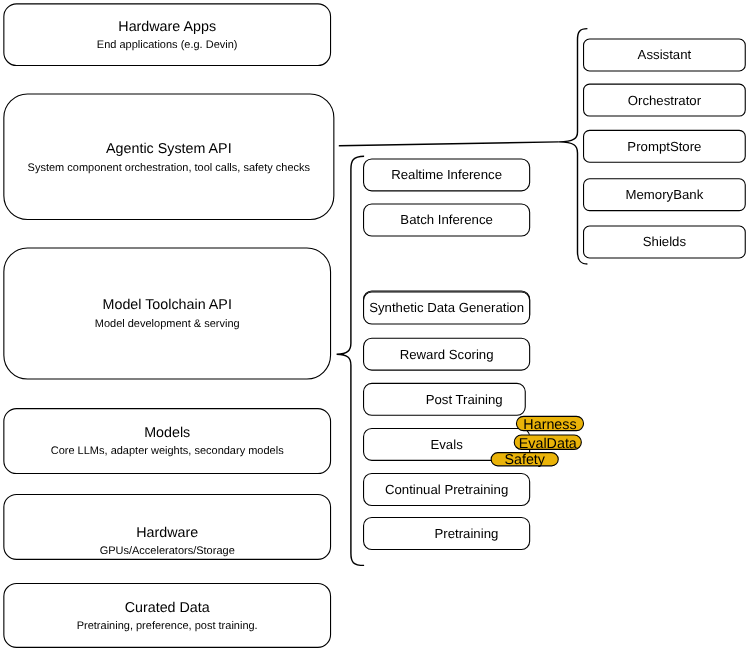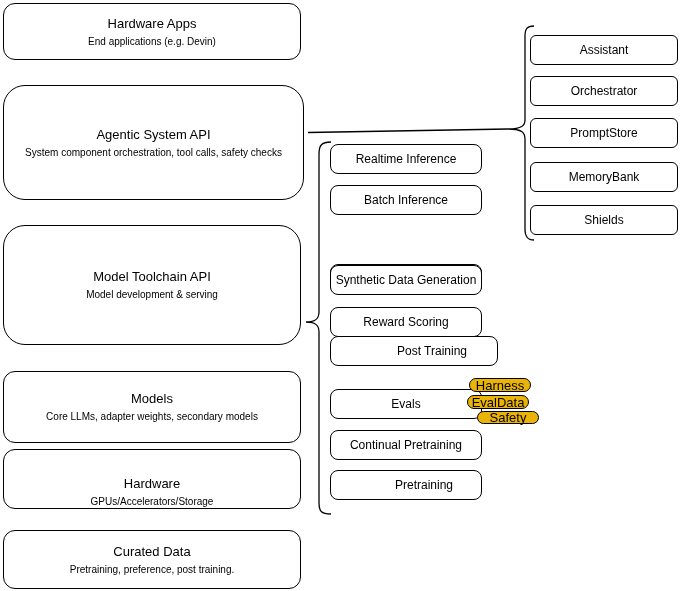--- a/index.html
+++ b/index.html
@@ -78,48 +78,48 @@
   <div class="node stack-node" style="left:3px; top:85px; width:301px; height:115px; border-radius:22px;">
     <div class="node-title">Agentic System API</div>
     <div class="node-subtitle">System component orchestration, tool calls, safety checks</div>
   </div>
 
   <div class="node stack-node" style="left:3px; top:225px; width:298px; height:120px; border-radius:22px;">
     <div class="node-title">Model Toolchain API</div>
     <div class="node-subtitle">Model development &amp; serving</div>
   </div>
 
-  <div class="node stack-node" style="left:3px; top:371px; width:298px; height:72px; border-radius:12px;">
+  <div class="node stack-node" style="left:3px; top:371px; width:298px; height:60px; border-radius:12px;">
     <div class="node-title">Models</div>
     <div class="node-subtitle">Core LLMs, adapter weights, secondary models</div>
   </div>
 
   <div class="node stack-node" style="left:3px; top:449px; width:298px; height:60px; border-radius:12px;justify-content:flex-end;">
     <div class="node-title">Hardware</div>
     <div class="node-subtitle">GPUs/Accelerators/Storage</div>
   </div>
 
   <div class="node stack-node" style="left:3px; top:530px; width:298px; height:59px; border-radius:12px;">
     <div class="node-title">Curated Data</div>
     <div class="node-subtitle">Pretraining, preference, post training.</div>
   </div>
 
   <div class="node service-node" style="left:330px; top:144px; width:152px; height:30px; border-radius:8px;">Realtime Inference</div>
   <div class="node service-node" style="left:330px; top:185px; width:152px; height:30px; border-radius:8px;">Batch Inference</div>
   <div class="node service-node" style="left:330px; top:225px; width:152px; height:30px; border-radius:8px;margin-top:39px;">Quantized Inference</div>
   <div class="node service-node" style="left:330px; top:265px; width:152px; height:30px; border-radius:8px;">Synthetic Data Generation</div>
   <div class="node service-node" style="left:330px; top:307px; width:152px; height:30px; border-radius:8px;">Reward Scoring</div>
-  <div class="node service-node" style="left:330px; top:336px; width:168px; height:30px; border-radius:8px;padding-left:36px;">Post Training</div>
+  <div class="node service-node" style="left:330px; top:348px; width:148px; height:30px; border-radius:8px;padding-left:36px;">Post Training</div>
   <div class="node service-node" style="left:330px; top:389px; width:152px; height:30px; border-radius:8px;">Evals</div>
   <div class="node service-node" style="left:330px; top:430px; width:152px; height:30px; border-radius:8px;">Continual Pretraining</div>
   <div class="node service-node" style="left:330px; top:470px; width:152px; height:30px; border-radius:8px;padding-left:36px;">Pretraining</div>
 
   <div class="pill" style="left:469px; top:378px; width:62px; height:14px;">Harness</div>
   <div class="pill" style="left:467px; top:395px; width:62px; height:14px;">EvalData</div>
-  <div class="pill" style="left:477px; top:411px; width:62px; height:13px;">Safety</div>
+  <div class="pill" style="left:446px; top:411px; width:62px; height:13px;">Safety</div>
 
   <div class="node component-node" style="left:530px; top:35px; width:148px; height:30px; border-radius:6px;">Assistant</div>
   <div class="node component-node" style="left:530px; top:76px; width:148px; height:30px; border-radius:6px;">Orchestrator</div>
   <div class="node component-node" style="left:530px; top:118px; width:148px; height:30px; border-radius:6px;">PromptStore</div>
   <div class="node component-node" style="left:530px; top:162px; width:148px; height:30px; border-radius:6px;">MemoryBank</div>
   <div class="node component-node" style="left:530px; top:205px; width:148px; height:30px; border-radius:6px;">Shields</div>
 
 </div>
 
 </body></html>

